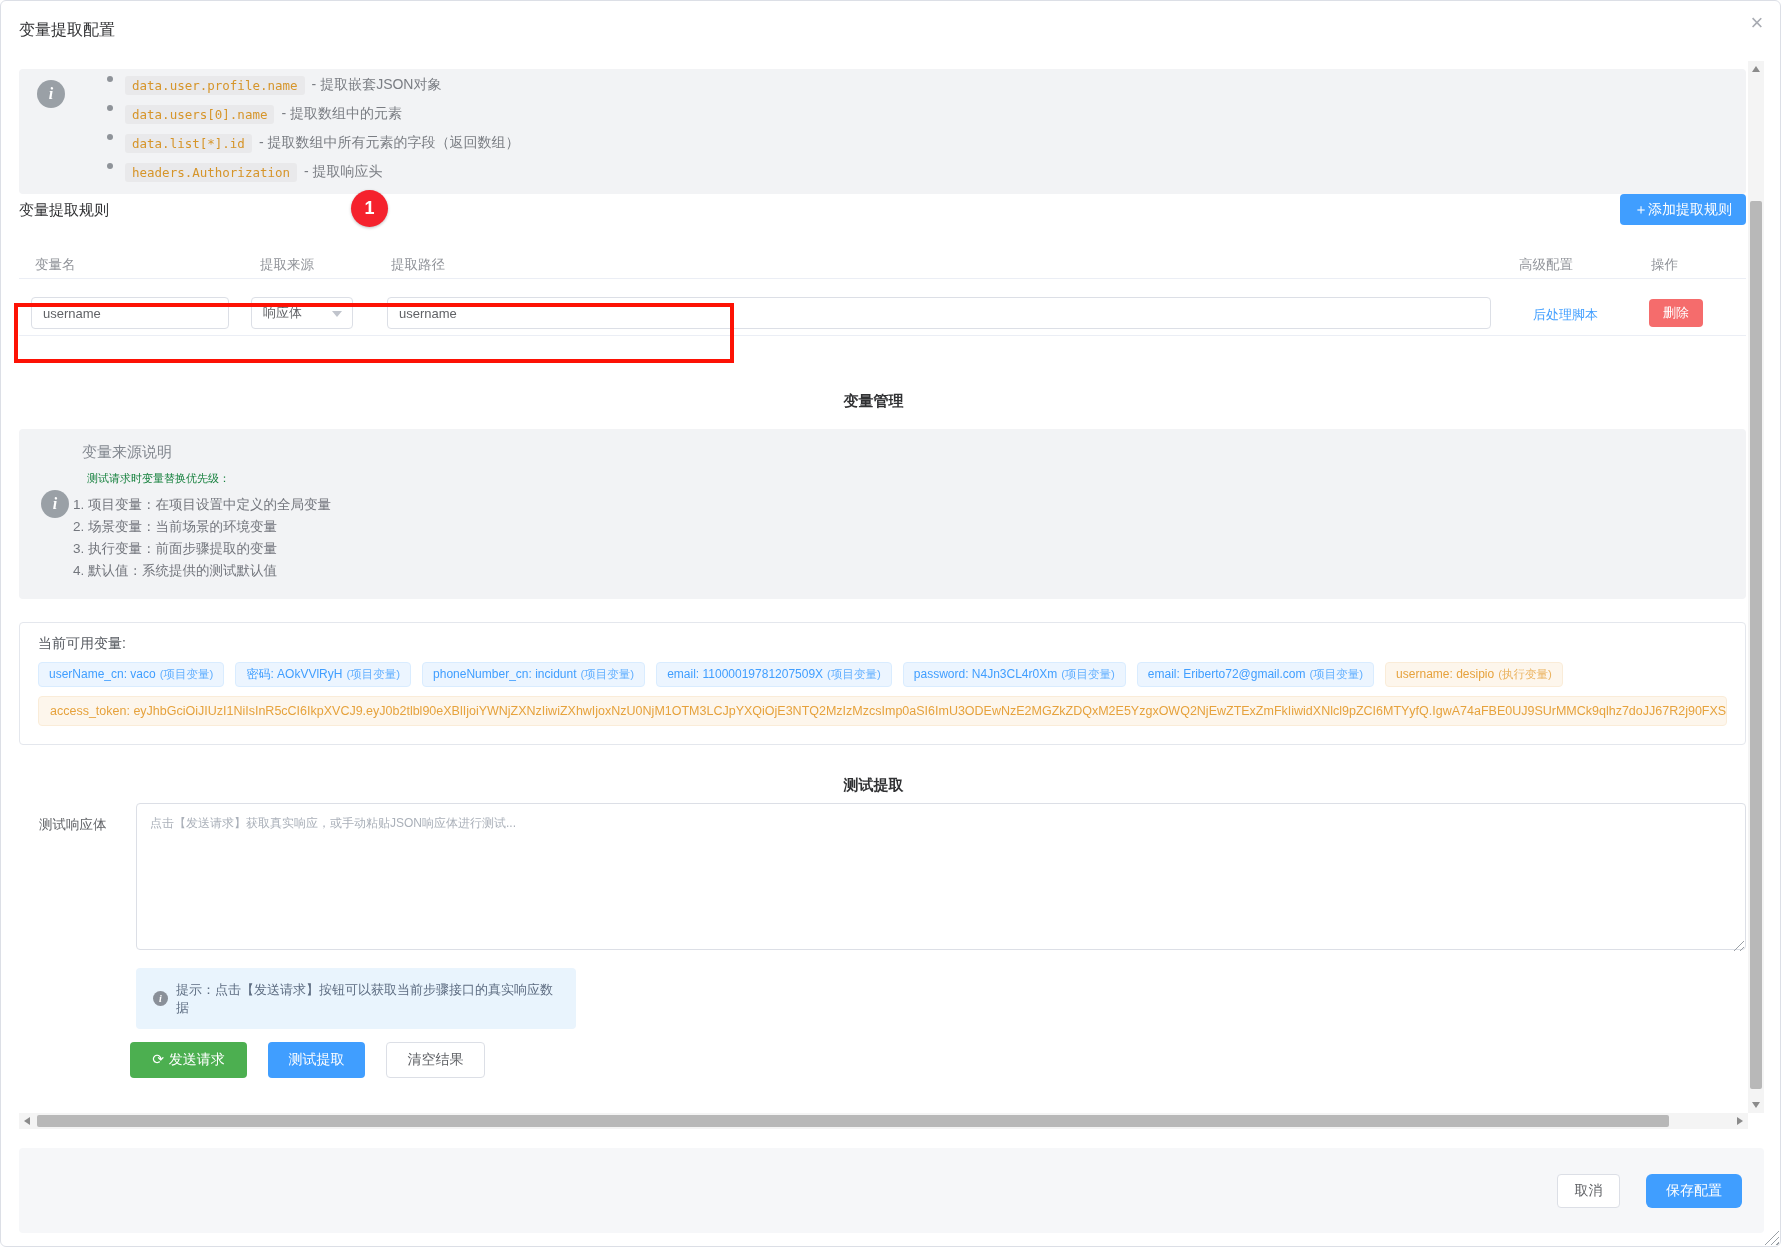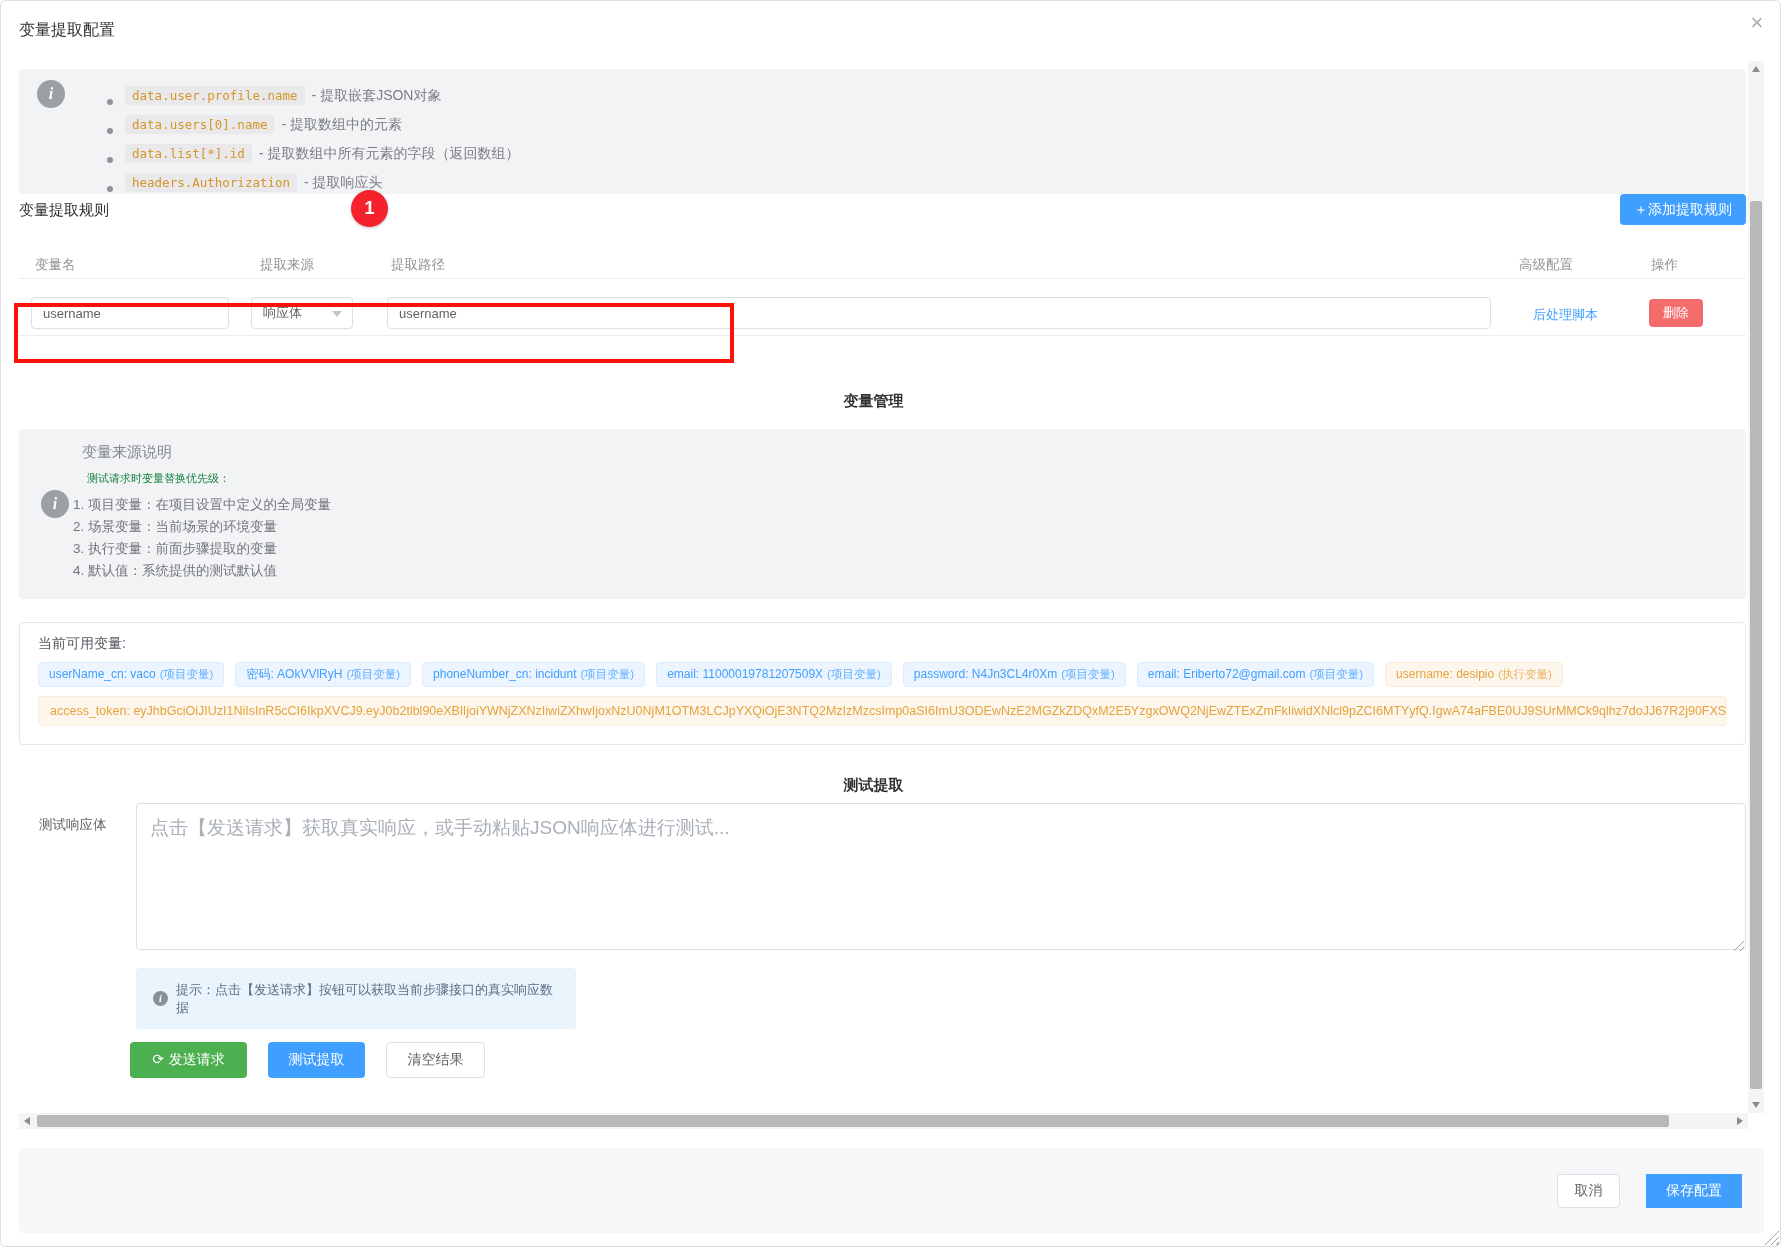--- a/index.html
+++ b/index.html
@@ -15,21 +15,21 @@
                color:#a8abb2; text-align:center; line-height:28px; cursor:pointer; }
 
   .content { position:absolute; left:18px; top:60px; width:1727px; }
 
   
   .help-box { position:relative; margin-top:8px; height:125px; background:#f2f3f5; border-radius:4px; }
   .info-badge { position:absolute; left:18px; top:11px; width:28px; height:28px; border-radius:50%;
                 background:#9aa0a6; color:#fff; font-family:"Liberation Serif","DejaVu Serif",serif;
                 font-style:italic; font-weight:bold; font-size:16px; text-align:center; line-height:28px; }
   .help-list { position:absolute; left:88px; top:7px; }
-  .help-item { height:29px; display:flex; align-items:flex-end; font-size:14px; color:#7a7d83; }
+  .help-item { height:29px; display:flex; align-items:flex-start; font-size:14px; color:#7a7d83; }
   .help-item .bullet { width:6px; height:6px; border-radius:50%; background:#8f9399; margin-right:12px; }
   .code-chip { font-family:"DejaVu Sans Mono","Liberation Mono",monospace; font-size:12.5px; color:#d6952a;
                background:#e9e9eb; border-radius:3px; padding:2px 7px; margin-right:7px; }
 
   
   .rules-head { position:relative; height:34px; }
   .rules-title { position:absolute; left:0; top:7px; font-size:15px; color:#303133; }
   .step-badge { position:absolute; left:332px; top:-4px; width:37px; height:37px; border-radius:50%;
                 background:#f5222d; color:#fff; font-size:18px; font-weight:bold;
                 text-align:center; line-height:37px; box-shadow:0 1px 3px rgba(0,0,0,.25); }
@@ -93,21 +93,21 @@
   .var-tag.execution { background:#fdf6ec; border-color:#faecd8; color:#e6a23c; }
   .token-row { margin-top:9px; height:30px; line-height:28px; padding:0 11px; border-radius:4px;
                background:#fdf6ec; border:1px solid #faecd8; color:#e6a23c; font-size:12.5px;
                white-space:nowrap; overflow:hidden; cursor:pointer; }
 
   
   .test-row { display:flex; margin-top:11px; }
   .test-label { width:117px; padding-top:13px; padding-left:20px; font-size:13.5px; color:#606266; }
   .ta-wrap { position:relative; flex:1; }
   .test-textarea { width:100%; height:147px; border:1px solid #dcdfe6; border-radius:4px;
-                   padding:11px 13px; font-size:19px; color:#606266; resize:none; outline:none;
+                   padding:11px 13px; font-size:12px; color:#606266; resize:none; outline:none;
                    font-family:"Liberation Sans","DejaVu Sans",sans-serif; }
   .test-textarea::placeholder { color:#aab0b9; }
   .ta-grip { position:absolute; right:2px; bottom:3px; width:13px; height:13px;
              background:repeating-linear-gradient(135deg, transparent 0 3px, #9aa0a6 3px 4px); 
              clip-path:polygon(100% 0, 100% 100%, 0 100%); }
 
   .tip-box { margin:14px 0 0 117px; width:440px; height:61px; background:#e9f4fd; border-radius:4px;
              display:flex; align-items:center; padding:0 17px; }
   .tip-icon { width:15px; height:15px; border-radius:50%; background:#8a9099; color:#fff;
               font-size:10px; font-weight:bold; text-align:center; line-height:15px; margin-right:8px;
@@ -132,21 +132,21 @@
   .h-thumb { position:absolute; left:18px; top:2px; width:1632px; height:12px; background:#b8b8b8; border-radius:2px; }
   .h-left  { left:5px; top:4px; border-top:4px solid transparent; border-bottom:4px solid transparent; border-right:6px solid #8b8b8b; }
   .h-right { right:5px; top:4px; border-top:4px solid transparent; border-bottom:4px solid transparent; border-left:6px solid #8b8b8b; }
 
   
   .modal-footer { position:absolute; left:18px; top:1147px; width:1745px; height:85px;
                   background:#f6f7f9; border-radius:4px; }
   .cancel-btn { position:absolute; left:1538px; top:26px; width:63px; height:34px; background:#fff;
                 border:1px solid #dcdfe6; border-radius:4px; font-size:14px; color:#606266; cursor:pointer; }
   .save-btn { position:absolute; left:1627px; top:26px; width:96px; height:34px; background:#409eff;
-              border:none; border-radius:0; font-size:14px; color:#fff; cursor:pointer; }
+              border:none; border-radius:6px; font-size:14px; color:#fff; cursor:pointer; }
 
   .resize-grip { position:absolute; right:1px; bottom:1px; width:15px; height:15px;
                  background:repeating-linear-gradient(135deg, transparent 0 3px, #9aa0a6 3px 4px);
                  clip-path:polygon(100% 0, 100% 100%, 0 100%); }
 </style>
 </head>
 <body>
 
 <div class="modal">
 

